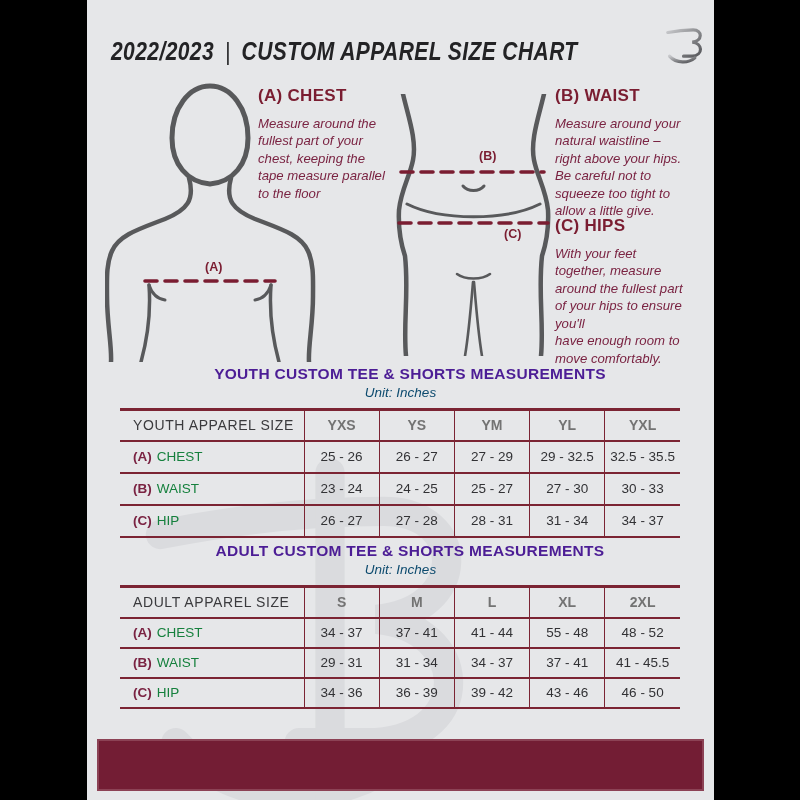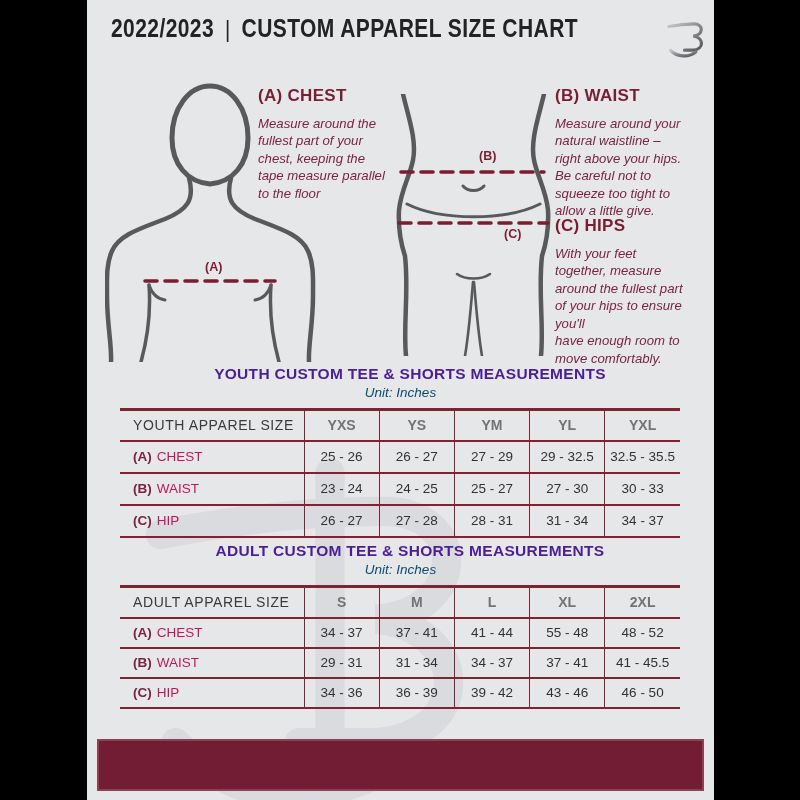--- a/index.html
+++ b/index.html
@@ -7,22 +7,22 @@
     width:800px;height:800px;background:#000;position:relative;overflow:hidden;
     font-family:"Liberation Sans", sans-serif;
   }
   .page{
     position:absolute;left:87px;top:0;width:627px;height:800px;
     background:#E6E7E9;overflow:hidden;
   }
   
   .header{
     position:absolute;left:0;top:14px;width:627px;height:52px;
-    display:flex;align-items:flex-start;justify-content:space-between;
-    padding:0 24px;box-sizing:border-box;z-index:1;
+    display:flex;align-items:flex-end;justify-content:space-between;
+    padding:0 24px;box-sizing:border-box;z-index:1;font-style:italic;
   }
   .title-group{
     display:flex;align-items:center;gap:11px;
     font-weight:700;font-size:25px;color:#232325;letter-spacing:.5px;
     transform:scaleX(.84);transform-origin:left center;white-space:nowrap;
   }
   .title-divider{font-weight:300;font-size:24px;color:#232325;padding:0 2px;}
   .brand{display:flex;align-items:center;gap:9px;}
   
   .fig{position:absolute;z-index:1;}
@@ -52,21 +52,21 @@
     font-size:13.5px;color:#323235;padding:0;
   }
   .size-table th:first-child,.size-table td:first-child{border-left:none;text-align:left;padding-left:13px;}
   .size-table thead tr{border-top:3px solid #7B2433;border-bottom:2px solid #7B2433;height:31px;}
   .size-table tbody tr{border-bottom:2px solid #7B2433;}
   .youth tbody tr{height:32px;}
   .adult tbody tr{height:30px;}
   .size-table thead th{font-weight:700;font-size:14px;color:#737373;}
   .size-table thead th:first-child{font-weight:400;font-size:14px;letter-spacing:.6px;color:#3A3A3D;}
   .rowkey{color:#7A2342;font-weight:700;margin-right:5px;}
-  .rowlabel{color:#be185d;}
+  .rowlabel{color:#15803d;}
   
   .footer-bar{
     position:absolute;left:10px;top:739px;width:607px;height:52px;
     background:#731D34;border:2px solid #8C4255;box-sizing:border-box;z-index:3;
   }
   .watermark{position:absolute;left:58px;top:442px;z-index:0;}
 </style>
 </head>
 <body>
 

